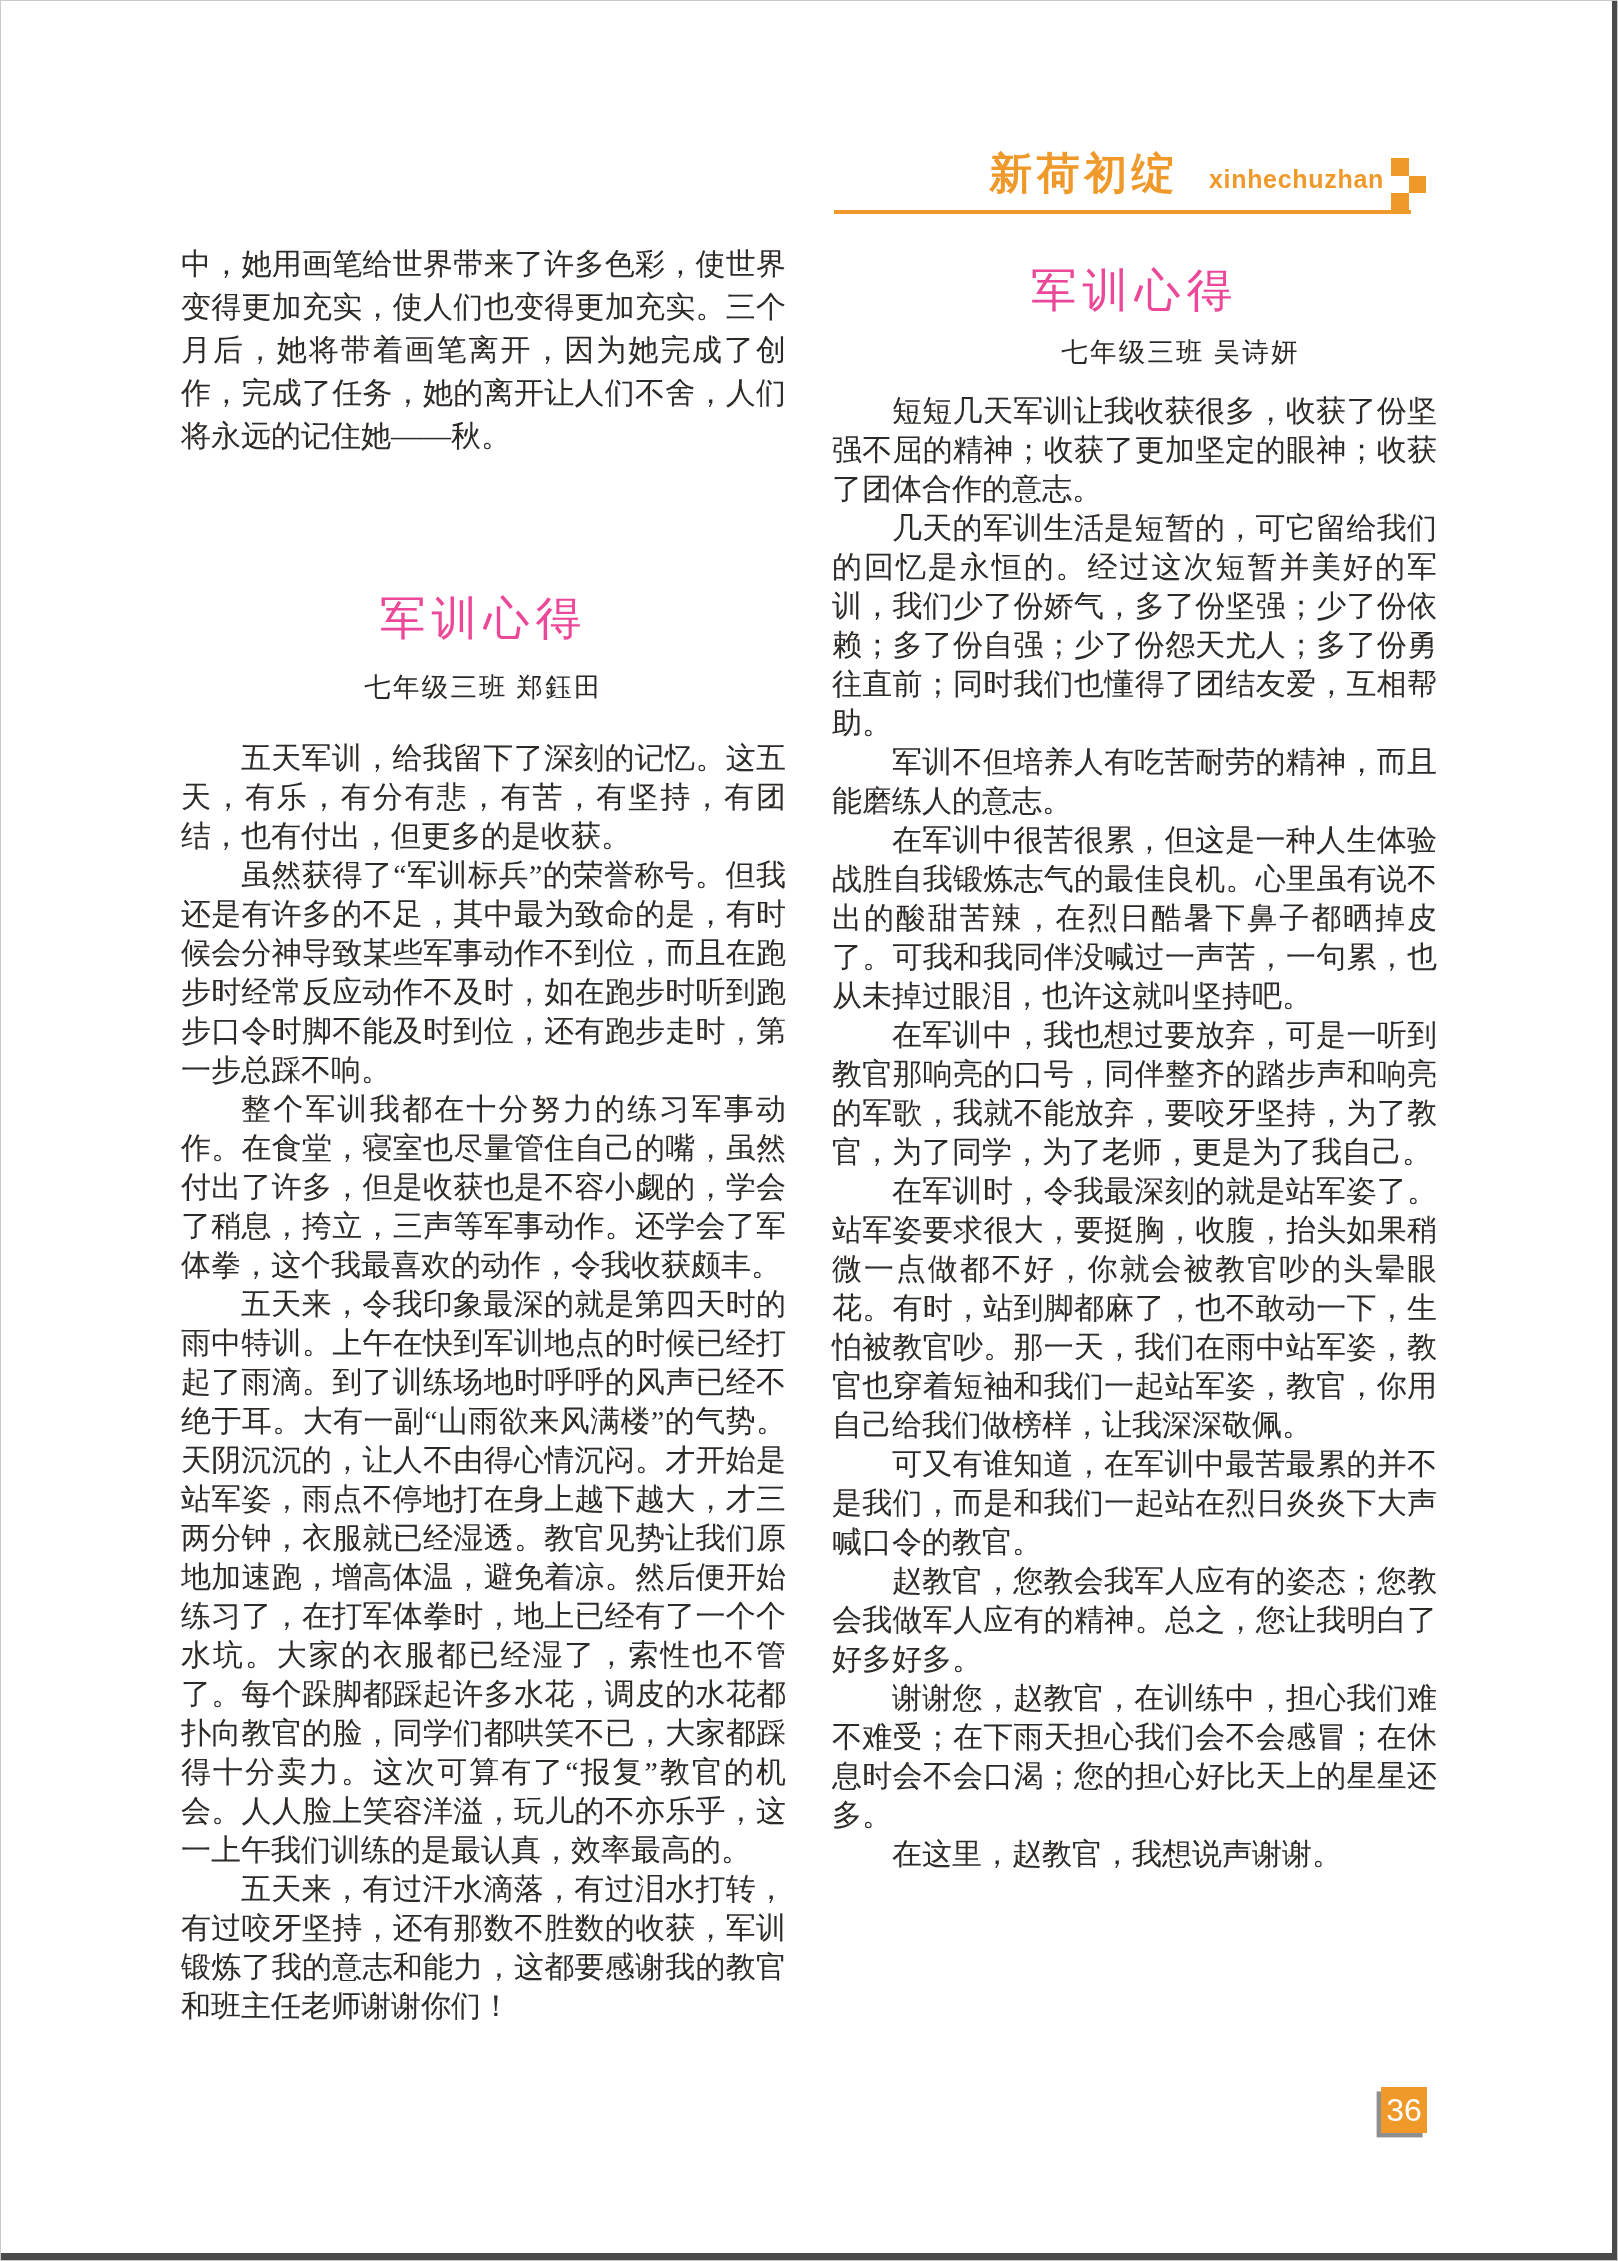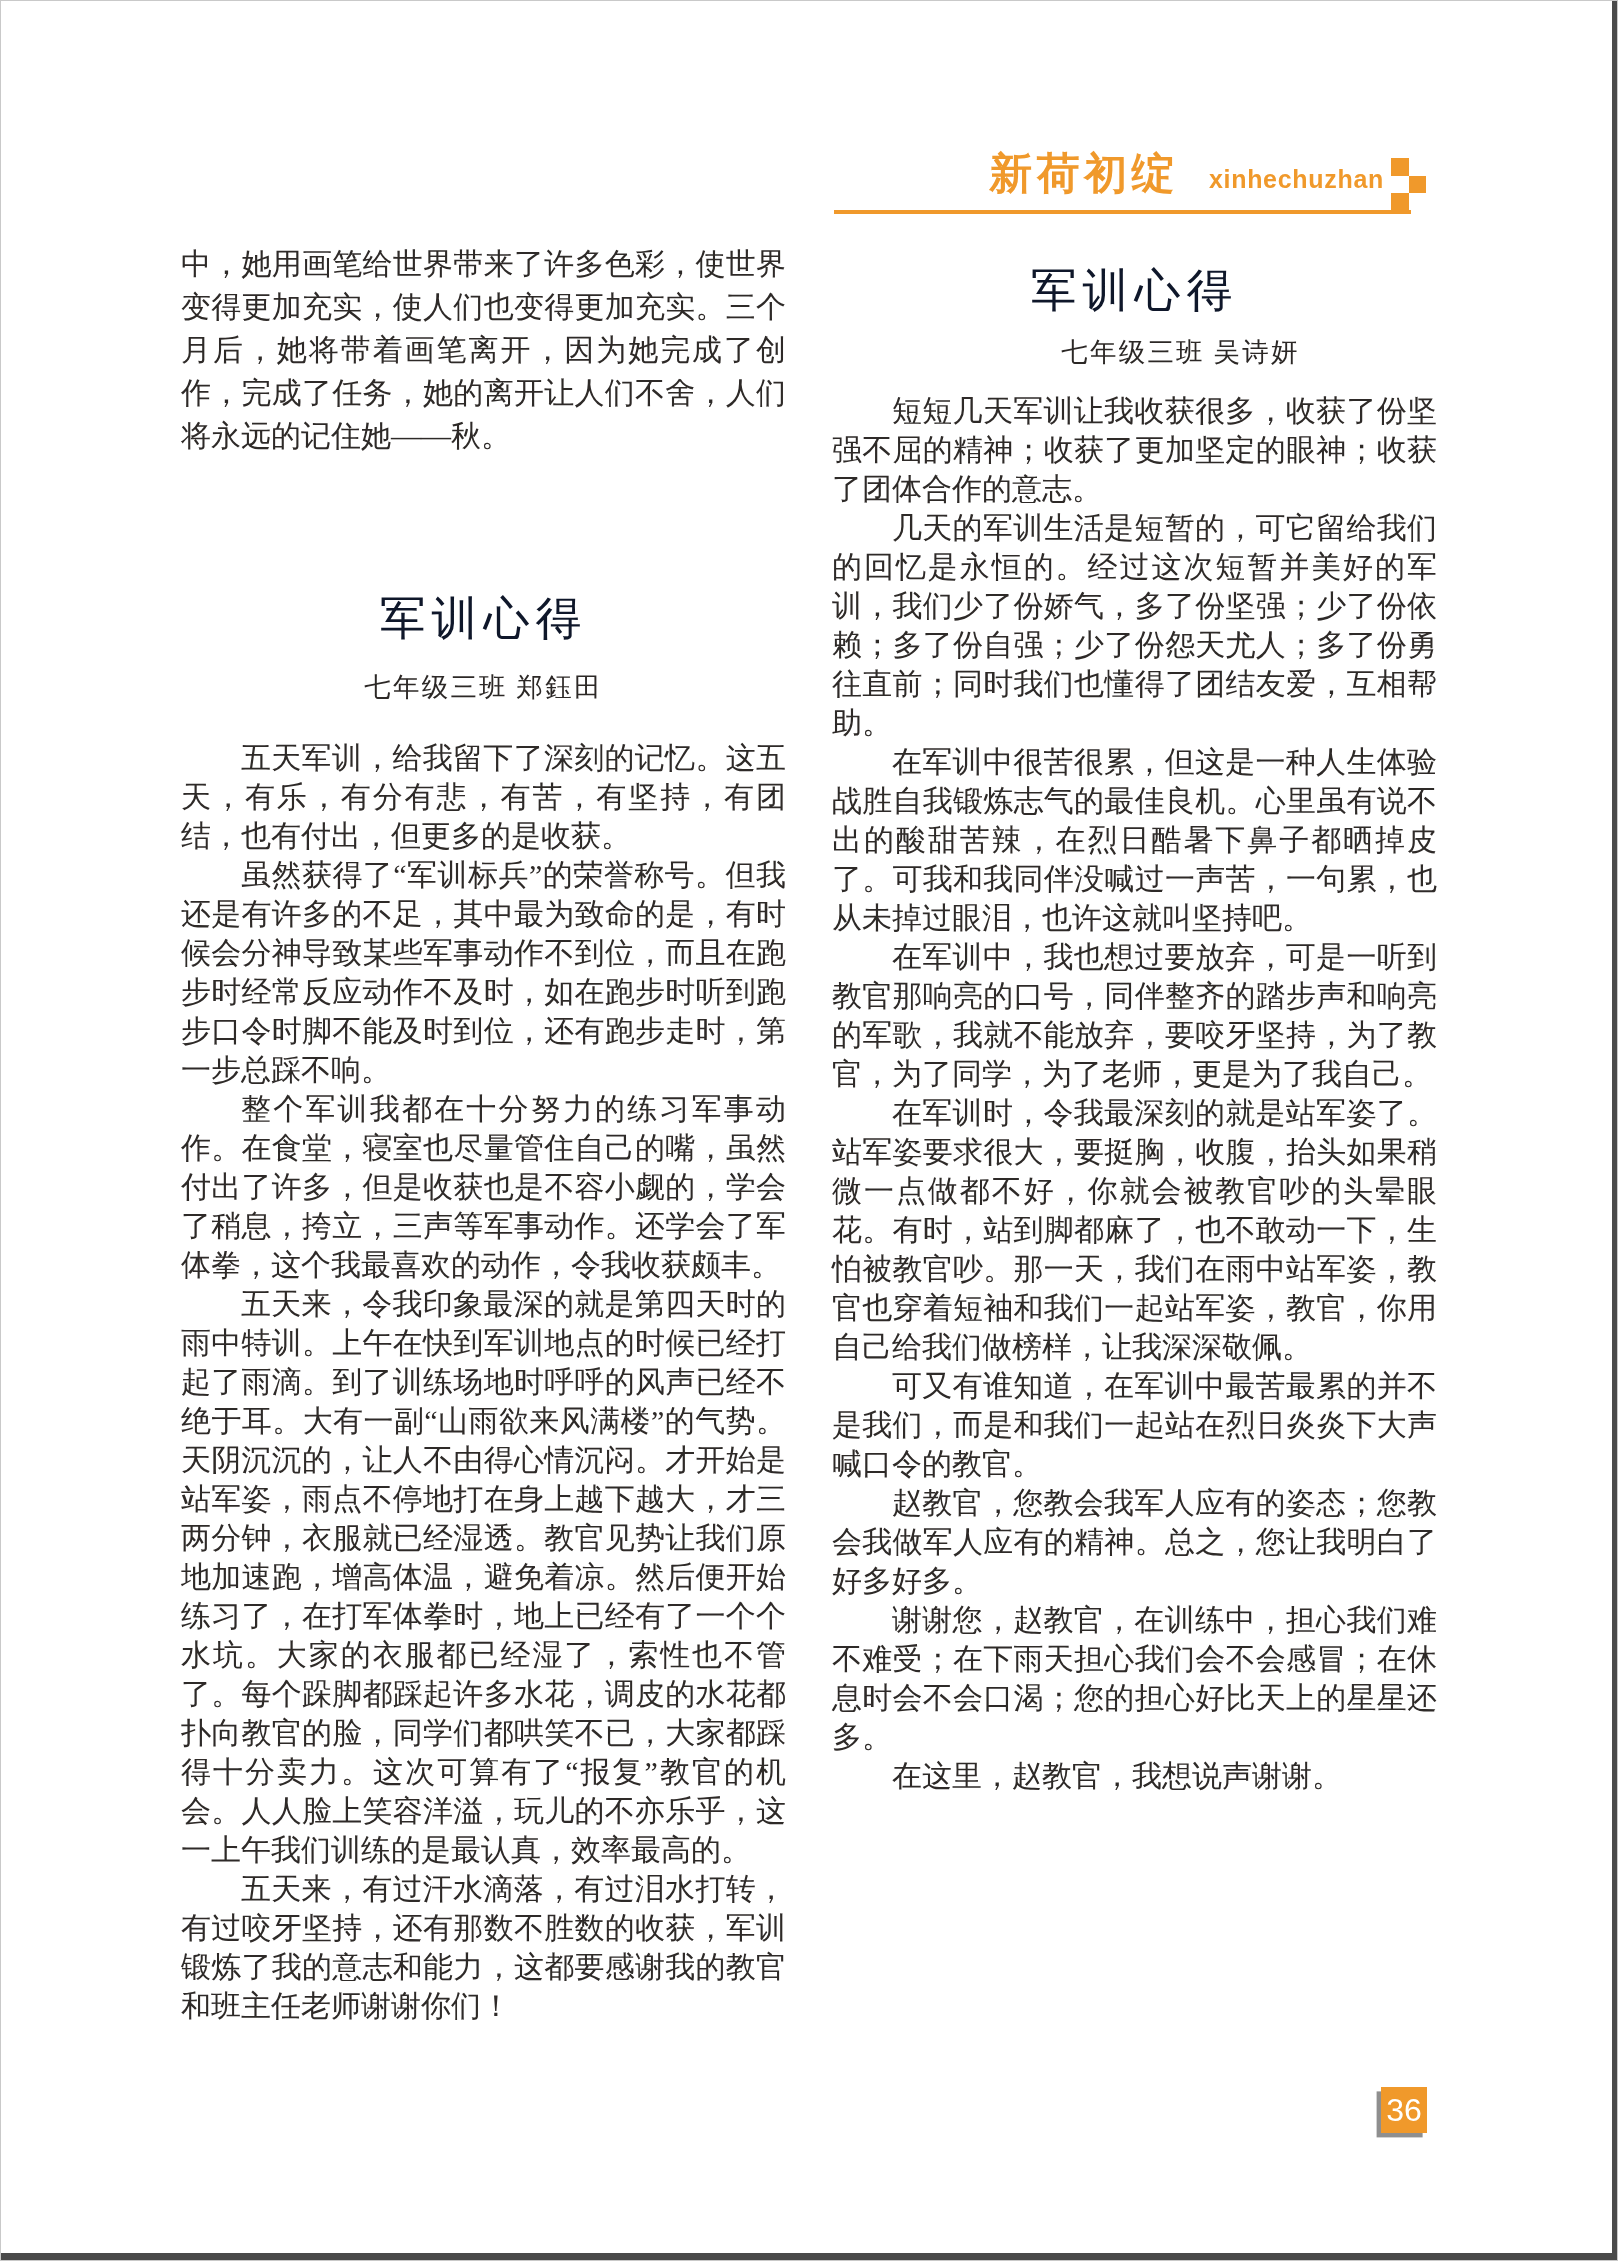--- a/index.html
+++ b/index.html
@@ -42,21 +42,21 @@
   .sq1 { left: 0;    top: 0; }
   .sq2 { left: 17.7px; top: 17.7px; }
   .sq3 { left: 0;    top: 35px; }
   .intro {
     position: absolute; left: 180px; top: 241px; width: 605px;
     font-size: 30px; line-height: 43px;
     text-align: justify; color: var(--ink);
   }
   .article-title {
     position: absolute; width: 605px; text-align: center;
-    font-size: 46px; font-weight: normal; letter-spacing: 5.9px; color: #0f172a;
+    font-size: 46px; font-weight: normal; letter-spacing: 5.9px; color: #ec4899;
   }
   .title-left  { left: 180px;  top: 587px; }
   .title-right { left: 831px; top: 259px; }
   .byline {
     position: absolute; width: 605px; text-align: center;
     font-size: 26.5px; letter-spacing: 2.2px; color: #2c2826;
   }
   .byline-left  { left: 180px;  top: 668px; }
   .byline-right { left: 877px; top: 333px; }
   .body-text { position: absolute; width: 605px; font-size: 30px; line-height: 39px; }
@@ -99,20 +99,21 @@
       <p>整个军训我都在十分努力的练习军事动作。在食堂，寝室也尽量管住自己的嘴，虽然付出了许多，但是收获也是不容小觑的，学会了稍息，挎立，三声等军事动作。还学会了军体拳，这个我最喜欢的动作，令我收获颇丰。</p>
       <p>五天来，令我印象最深的就是第四天时的雨中特训。上午在快到军训地点的时候已经打起了雨滴。到了训练场地时呼呼的风声已经不绝于耳。大有一副“山雨欲来风满楼”的气势。天阴沉沉的，让人不由得心情沉闷。才开始是站军姿，雨点不停地打在身上越下越大，才三两分钟，衣服就已经湿透。教官见势让我们原地加速跑，增高体温，避免着凉。然后便开始练习了，在打军体拳时，地上已经有了一个个水坑。大家的衣服都已经湿了，索性也不管了。每个跺脚都踩起许多水花，调皮的水花都扑向教官的脸，同学们都哄笑不已，大家都踩得十分卖力。这次可算有了“报复”教官的机会。人人脸上笑容洋溢，玩儿的不亦乐乎，这一上午我们训练的是最认真，效率最高的。</p>
       <p>五天来，有过汗水滴落，有过泪水打转，有过咬牙坚持，还有那数不胜数的收获，军训锻炼了我的意志和能力，这都要感谢我的教官和班主任老师谢谢你们！</p>
     </div>
 
   <h2 class="article-title title-right">军训心得</h2>
   <div class="byline byline-right">七年级三班 吴诗妍</div>
   <div class="body-text body-right">
       <p>短短几天军训让我收获很多，收获了份坚强不屈的精神；收获了更加坚定的眼神；收获了团体合作的意志。</p>
       <p>几天的军训生活是短暂的，可它留给我们的回忆是永恒的。经过这次短暂并美好的军训，我们少了份娇气，多了份坚强；少了份依赖；多了份自强；少了份怨天尤人；多了份勇往直前；同时我们也懂得了团结友爱，互相帮助。</p>
+      <p>军训不但培养人有吃苦耐劳的精神，而且能磨练人的意志。</p>
       <p>在军训中很苦很累，但这是一种人生体验战胜自我锻炼志气的最佳良机。心里虽有说不出的酸甜苦辣，在烈日酷暑下鼻子都晒掉皮了。可我和我同伴没喊过一声苦，一句累，也从未掉过眼泪，也许这就叫坚持吧。</p>
       <p>在军训中，我也想过要放弃，可是一听到教官那响亮的口号，同伴整齐的踏步声和响亮的军歌，我就不能放弃，要咬牙坚持，为了教官，为了同学，为了老师，更是为了我自己。</p>
       <p>在军训时，令我最深刻的就是站军姿了。站军姿要求很大，要挺胸，收腹，抬头如果稍微一点做都不好，你就会被教官吵的头晕眼花。有时，站到脚都麻了，也不敢动一下，生怕被教官吵。那一天，我们在雨中站军姿，教官也穿着短袖和我们一起站军姿，教官，你用自己给我们做榜样，让我深深敬佩。</p>
       <p>可又有谁知道，在军训中最苦最累的并不是我们，而是和我们一起站在烈日炎炎下大声喊口令的教官。</p>
       <p>赵教官，您教会我军人应有的姿态；您教会我做军人应有的精神。总之，您让我明白了好多好多。</p>
       <p>谢谢您，赵教官，在训练中，担心我们难不难受；在下雨天担心我们会不会感冒；在休息时会不会口渴；您的担心好比天上的星星还多。</p>
       <p>在这里，赵教官，我想说声谢谢。</p>
     </div>
 
   <div class="page-num">

